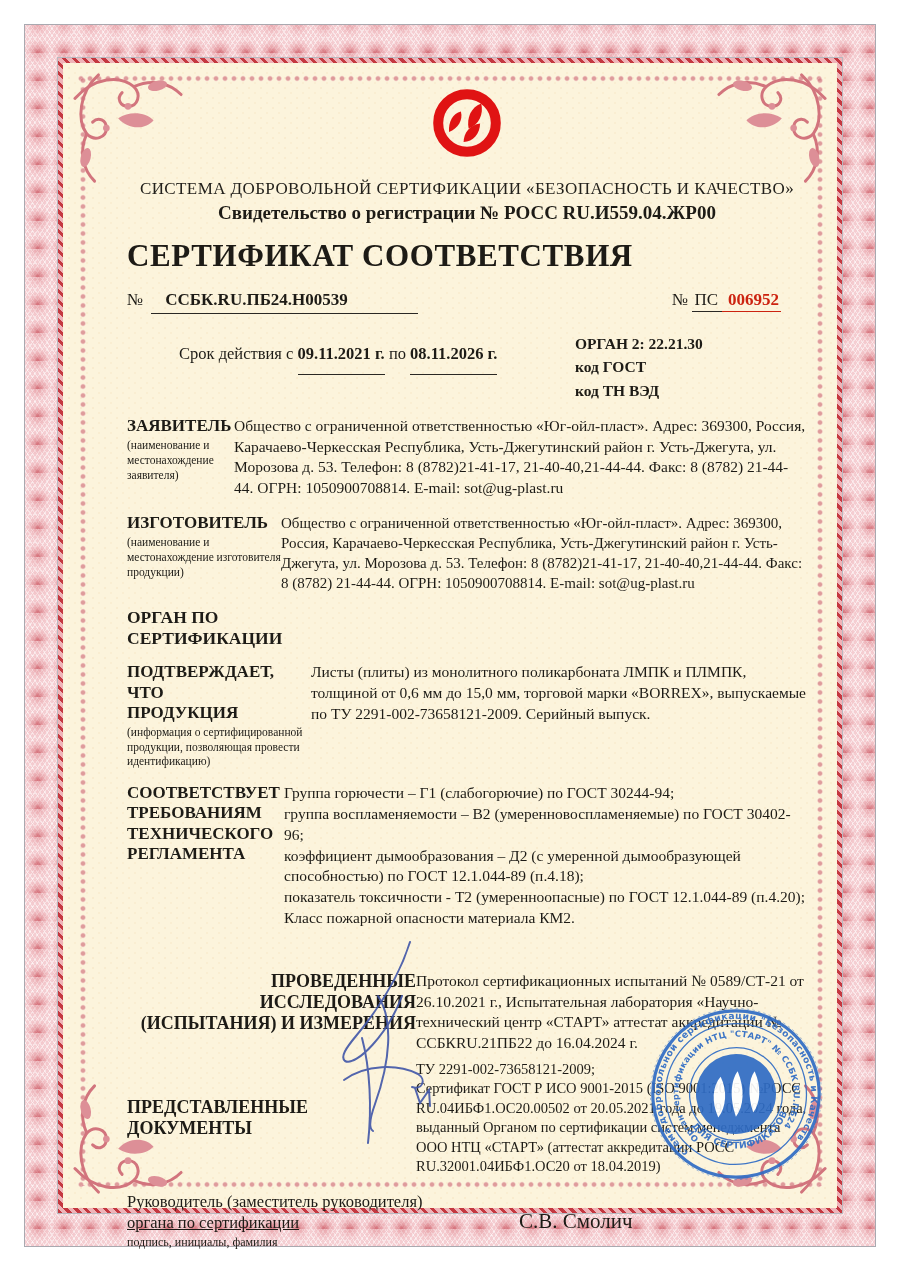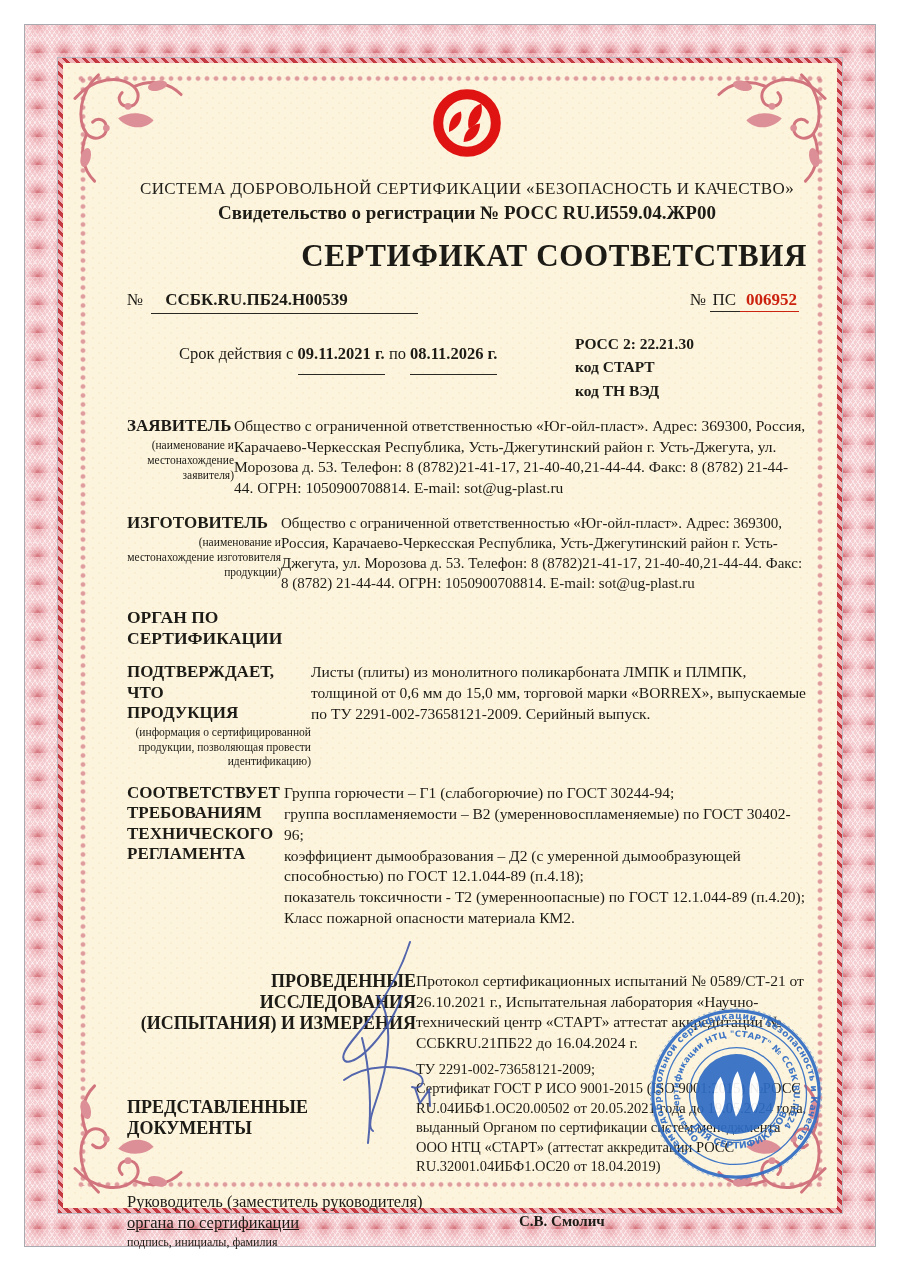--- a/index.html
+++ b/index.html
@@ -38,54 +38,54 @@
   .corner.tl{top:6px;left:6px;}
   .corner.tr{top:6px;right:6px;transform:scaleX(-1);}
   .corner.bl{bottom:10px;left:6px;transform:scaleY(-1);}
   .corner.br{bottom:10px;right:6px;transform:scale(-1,-1);}
 
   
   .inner{position:absolute;inset:0;padding:0 30px 0 64px;}
   .logo-wrap{margin-top:20px;text-align:center;}
   .sys-title{margin-top:12px;text-align:center;font-size:17px;letter-spacing:.4px;color:#23211c;}
   .reg-line{margin-top:3px;text-align:center;font-size:19px;font-weight:bold;}
-  .doc-title{margin-top:14px;text-align:right;font-size:31px;font-weight:bold;letter-spacing:.6px;}
+  .doc-title{margin-top:14px;text-align:left;font-size:31px;font-weight:bold;letter-spacing:.6px;}
 
   .number-row{margin-top:16px;display:flex;align-items:baseline;font-size:17px;}
   .cert-no{font-weight:bold;border-bottom:1.6px solid #2a2824;padding:0 70px 3px 14px;margin-left:8px;}
-  .blank-wrap{margin-left:auto;margin-right:8px;}
+  .blank-wrap{margin-left:auto;margin-right:26px;}
   .blank-prefix{border-bottom:1.6px solid #2a2824;padding:0 4px 2px 2px;}
   .blank-no{color:#cc2310;font-weight:bold;border-bottom:1.6px solid #cc2310;padding:0 2px 2px 6px;}
   .no-sign{font-size:17px;}
 
   .validity-row{margin-top:18px;display:flex;}
   .validity-left{margin-left:52px;font-size:16.5px;padding-top:12px;}
   .validity-left .date{border-bottom:1.5px solid #2a2824;padding-bottom:11px;font-weight:bold;}
   .codes{margin-left:auto;width:232px;font-size:15.5px;font-weight:bold;line-height:1.5;}
 
   .section{display:flex;margin-top:14px;}
   .sec-label{flex:none;font-weight:bold;font-size:17px;line-height:1.18;}
   .sec-label .u{}
-  .sec-sub{font-weight:normal;font-size:11.5px;line-height:1.3;margin-top:2px;text-align:right;}
+  .sec-sub{font-weight:normal;font-size:11.5px;line-height:1.3;margin-top:2px;}
   .sec-body{flex:1;font-size:15.5px;line-height:1.34;}
 
   .w-applicant{width:107px;} .w-manufacturer{width:154px;} .w-organ{width:154px;}
   .w-product{width:184px;} .w-req{width:157px;} .w-tests{width:289px;text-align:right;} .w-docs{width:289px;}
   .sec-organ .sec-label,.sec-tests .sec-label{font-size:17.5px;}
   .sec-organ .sec-body{line-height:1.55;}
   .sec-tests{margin-top:42px;}
   .sec-docs{margin-top:6px;align-items:center;}
   .sec-docs .sec-label,.sec-tests .sec-label{font-size:18px;}
 
   .sig-block{margin-top:16px;}
   .sig-row{display:flex;align-items:center;}
   .sig-left{width:392px;font-size:16.5px;line-height:1.25;}
   .sig-left .u{text-decoration:underline;}
   .sig-small{font-size:12px;margin-top:1px;}
-  .sig-name{font-weight:bold;font-size:15px;}
+  .sig-name{font-weight:normal;font-size:21px;}
 
   .signature-svg{position:absolute;left:318px;top:938px;z-index:5;}
   .stamp{position:absolute;left:648px;top:1006px;width:176px;height:176px;z-index:6;opacity:.92;}
 </style>
 </head>
 <body>
 
 <div class="cert">
 
   <div class="band"></div>
@@ -168,22 +168,22 @@
       </div>
 
       <div class="validity-row">
         <div class="validity-left">
           <span>Срок действия с</span>
           <span class="date">09.11.2021 г.</span>
           <span>по</span>
           <span class="date">08.11.2026 г.</span>
         </div>
         <div class="codes">
-          <div>РОСС 2: 22.21.30</div>
-          <div>код СТАРТ</div>
+          <div>ОРГАН 2: 22.21.30</div>
+          <div>код ГОСТ</div>
           <div>код ТН ВЭД</div>
         </div>
       </div>
 
       <div class="section">
         <div class="sec-label w-applicant">
           <span class="u">ЗАЯВИТЕЛЬ</span>
           <div class="sec-sub">(наименование и местонахождение заявителя)</div>
         </div>
         <div class="sec-body">Общество с ограниченной ответственностью «Юг-ойл-пласт». Адрес: 369300, Россия, Карачаево-Черкесская Республика, Усть-Джегутинский район г. Усть-Джегута, ул. Морозова д. 53. Телефон: 8 (8782)21-41-17, 21-40-40,21-44-44. Факс: 8 (8782) 21-44-44. ОГРН: 1050900708814. E-mail: sot@ug-plast.ru</div>

